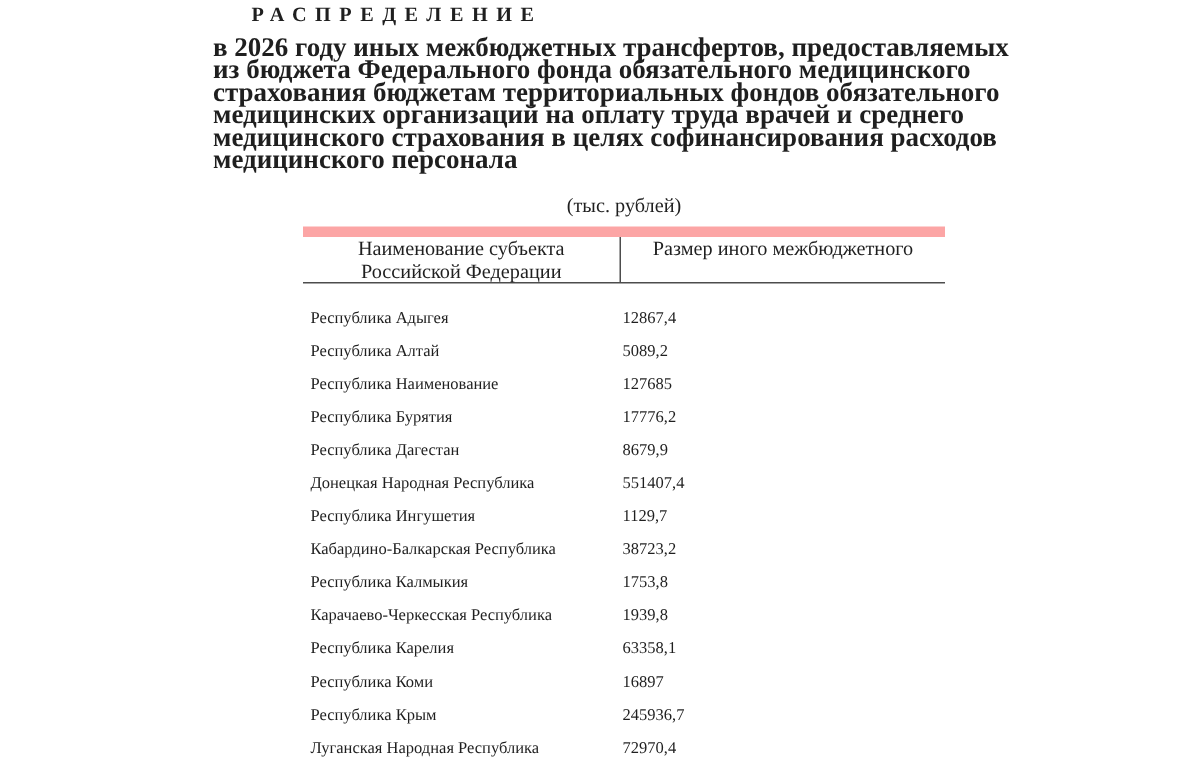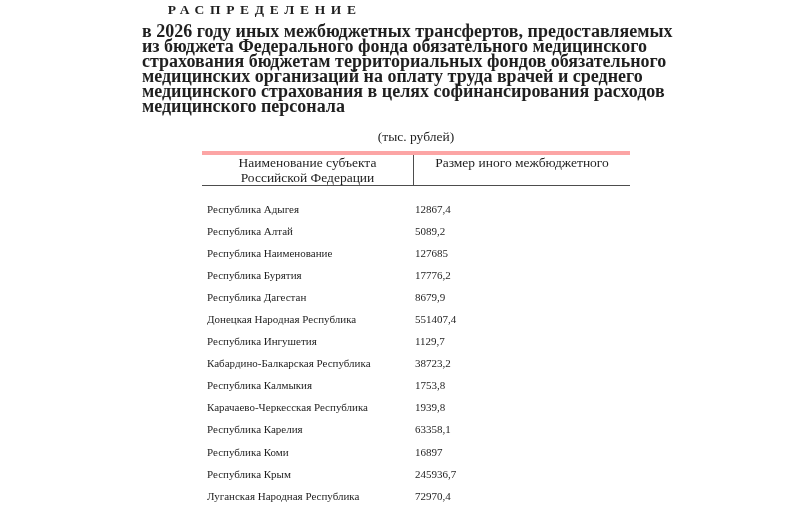--- a/index.html
+++ b/index.html
@@ -49,21 +49,21 @@
     line-height: 15px;
   }
   .transfer-table {
     position: absolute;
     top: 151px;
     left: 202px;
     width: 428px;
   }
   .thead {
     display: flex;
-    border-top: 4px solid #fca5a5;
+    border-top: 7px solid #fca5a5;
     border-bottom: 1px solid #4d4d4d;
     height: 30px;
   }
   .th {
     font-size: 13.5px;
     line-height: 15px;
     text-align: center;
     box-sizing: border-box;
   }
   .th-name {

